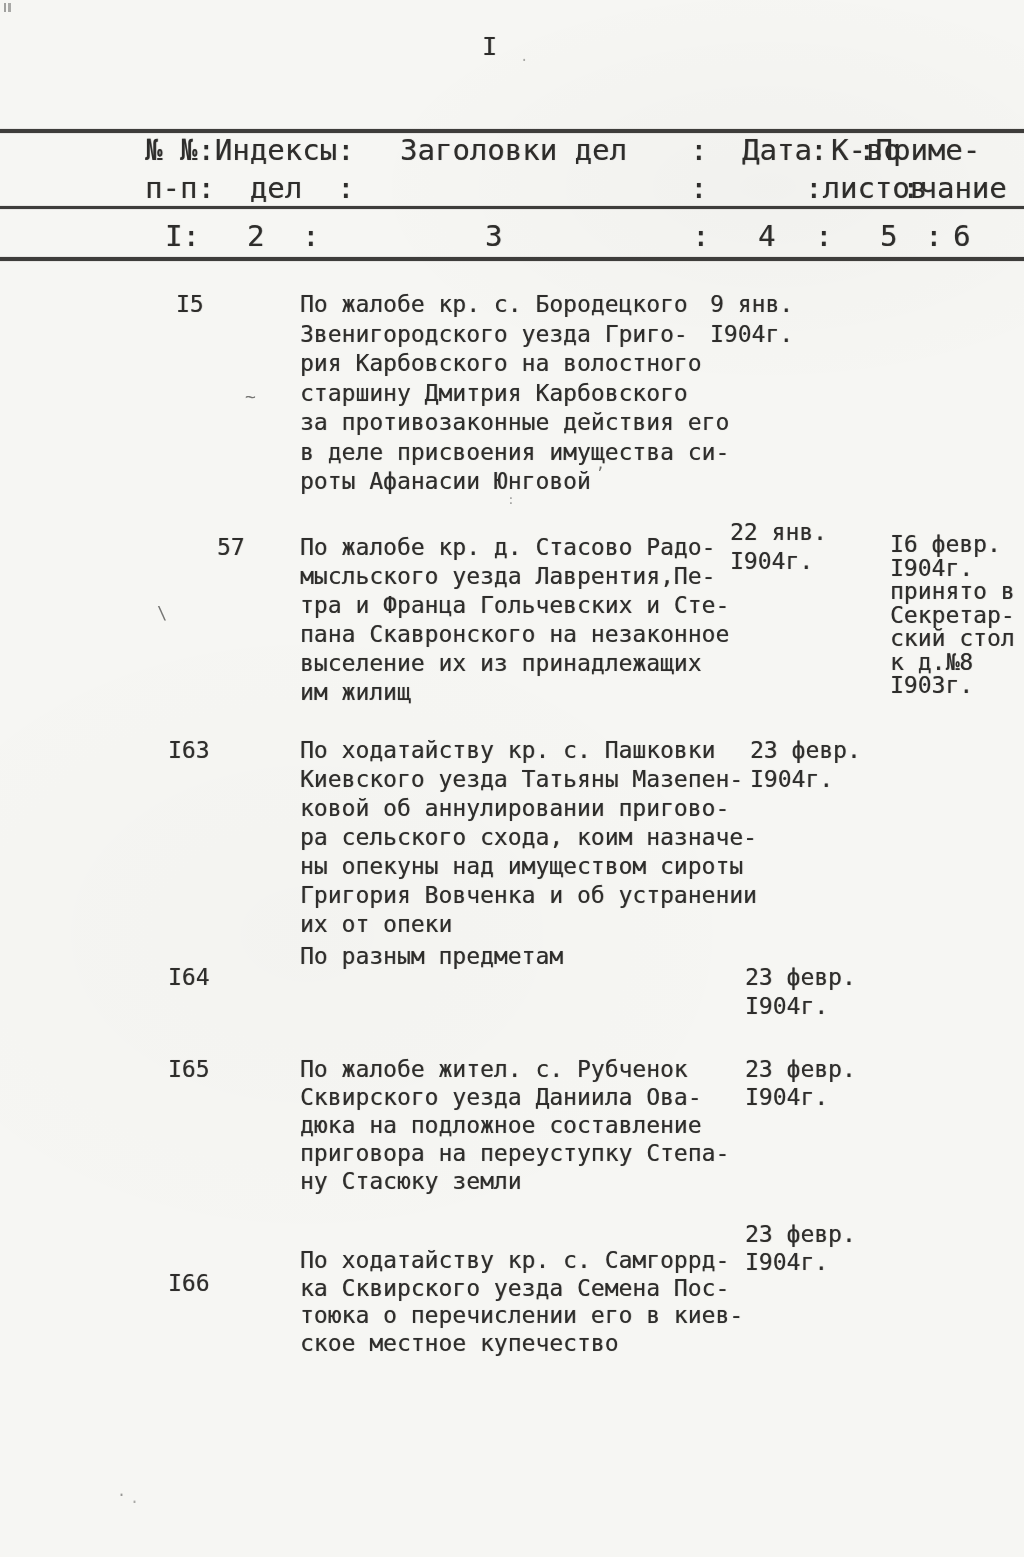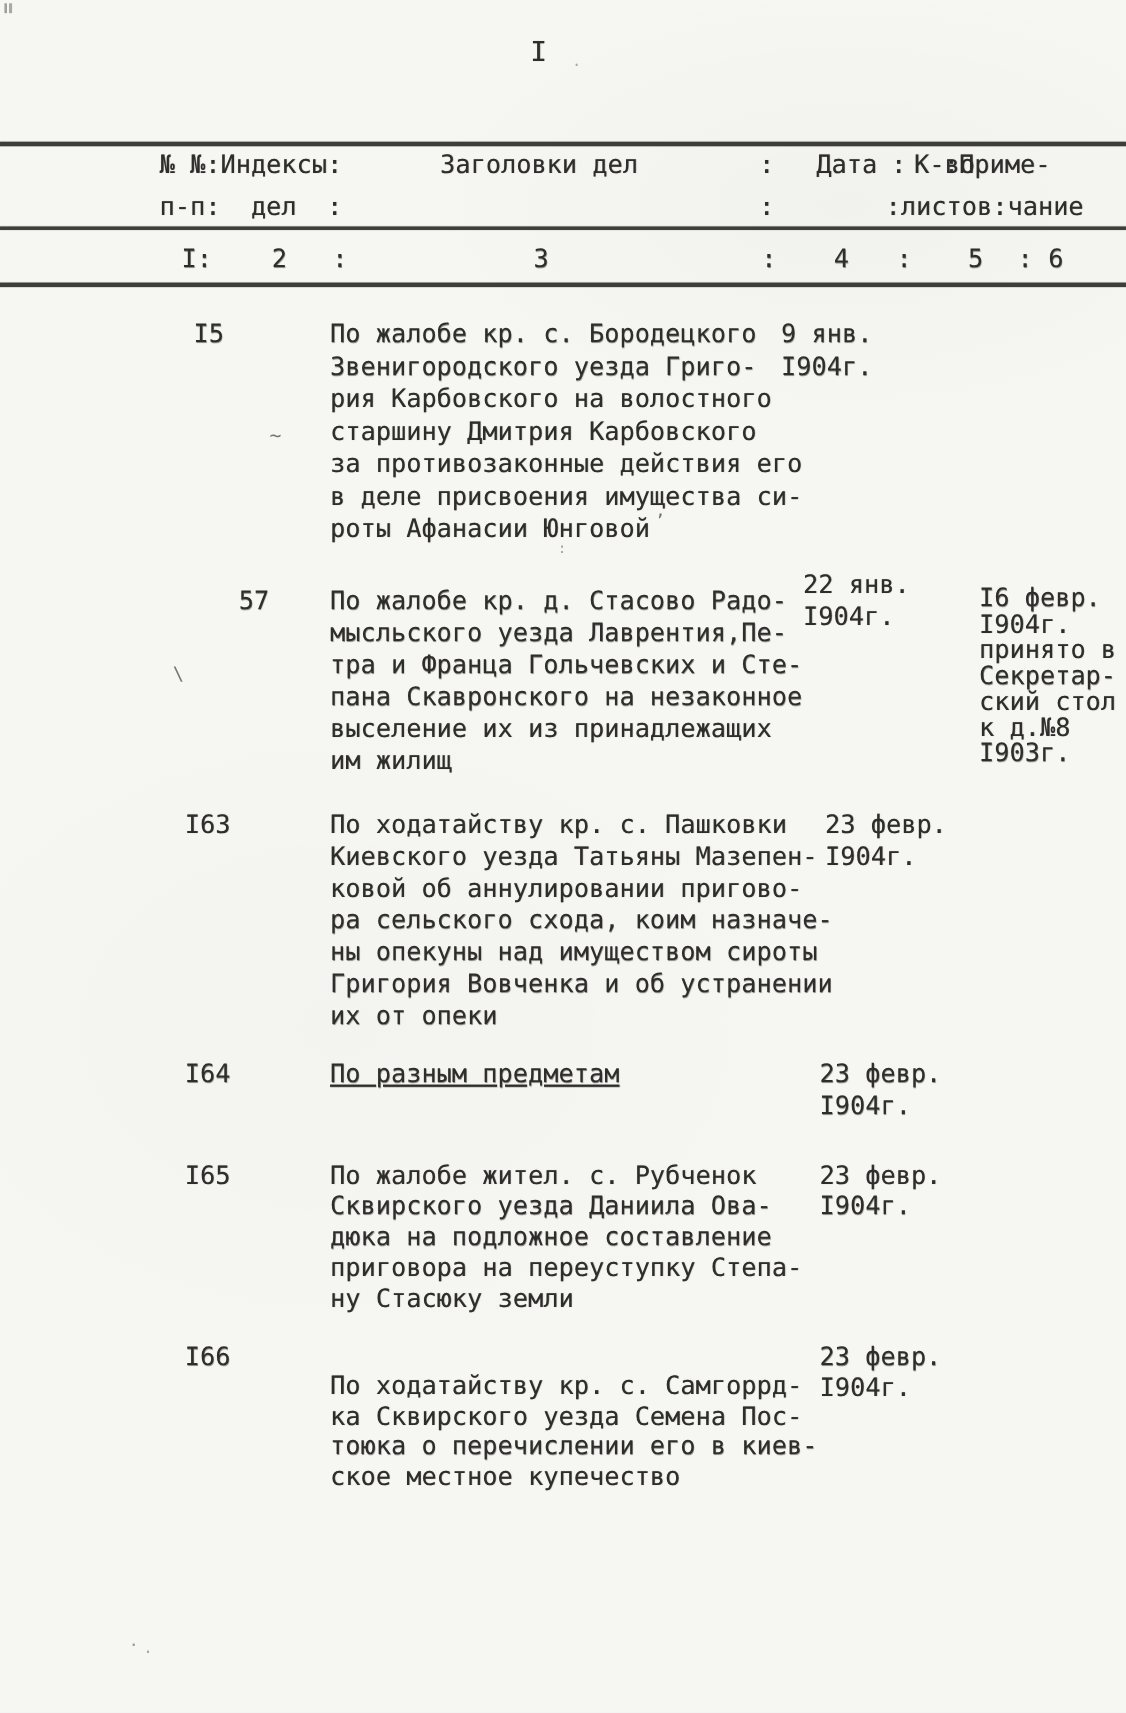--- a/index.html
+++ b/index.html
@@ -13,21 +13,21 @@
     margin:0 auto;
     background:
       radial-gradient(ellipse 600px 300px at 75% 12%, rgba(0,0,0,0.018), transparent 70%),
       radial-gradient(ellipse 700px 500px at 30% 60%, rgba(0,0,0,0.012), transparent 70%),
       #f6f6f3;
     overflow:hidden;
     color:#2e2d2b;
   }
   .t{
     position:absolute;
-    font-size:23px;
+    font-size:29px;
     line-height:27px;
     white-space:pre;
     color:#2e2d2b;
     text-shadow:0.4px 0.4px 0.7px rgba(46,45,43,0.55);
   }
   .pageno{left:482px;top:33px;font-size:25px;}
   
   .rule{position:absolute;left:0;width:1024px;background:#3e3d3b;box-shadow:0 0 1px rgba(62,61,59,0.8);}
   .rule1{top:129px;height:4px;}
   .rule2{top:206px;height:3px;}
@@ -62,26 +62,26 @@
   .e0 .body{left:300px;top:290px;line-height:29.5px;}
   .e0 .date{left:710px;top:290px;line-height:29.5px;}
   .e1 .no{left:173px;top:533px;line-height:29px;margin-left:44px;}
   .e1 .body{left:300px;top:533px;line-height:29px;}
   .e1 .date{left:730px;top:518px;line-height:29px;}
   .e1 .note{left:890px;top:533px;line-height:23.5px;}
   .e2 .no{left:168px;top:736px;line-height:29px;}
   .e2 .body{left:300px;top:736px;line-height:29px;}
   .e2 .date{left:750px;top:736px;line-height:29px;}
   .e3 .no{left:168px;top:963px;line-height:29px;}
-  .e3 .body{left:300px;top:963px;line-height:29px;text-decoration:underline;}
+  .e3 .body{left:300px;top:942px;line-height:29px;}
   .e3 .date{left:745px;top:963px;line-height:29px;}
   .e4 .no{left:168px;top:1055px;line-height:28px;}
   .e4 .body{left:300px;top:1055px;line-height:28px;}
   .e4 .date{left:745px;top:1055px;line-height:28px;}
-  .e5 .no{left:168px;top:1221px;line-height:27.5px;text-align:center;}
+  .e5 .no{left:168px;top:1270px;line-height:27.5px;text-align:center;}
   .e5 .body{left:300px;top:1221px;line-height:27.5px;margin-top:26px;}
   .e5 .date{left:745px;top:1221px;line-height:27.5px;}
   
   .art{position:absolute;color:#4a4a48;opacity:0.75;text-shadow:none;}
   .corner-mark{left:4px;top:3px;width:7px;height:9px;
     background:linear-gradient(90deg,#5a5a58 30%,transparent 30%,transparent 60%,#6a6a68 60%);
     opacity:0.55;}
   .dot-after-pageno{left:520px;top:48px;font-size:14px;opacity:0.45;}
   .tilde-mark{left:245px;top:386px;font-size:18px;}
   .backslash-mark{left:157px;top:603px;font-size:17px;}

